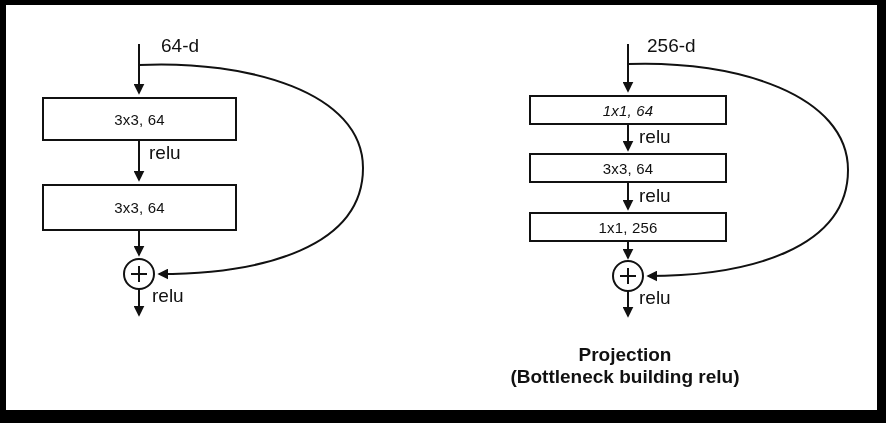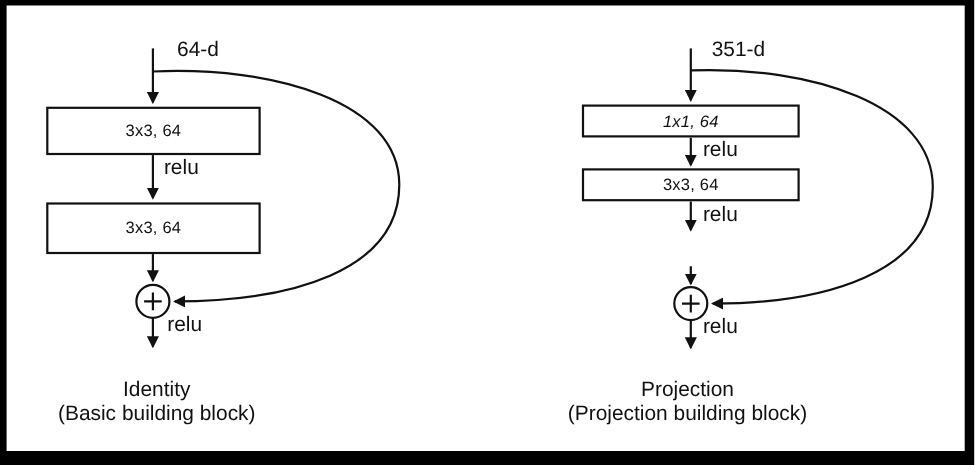--- a/index.html
+++ b/index.html
@@ -105,37 +105,34 @@
   <div class="tag" style="left:161px; top:36px;">64-d</div>
 
   <div class="layer-box" style="left:42px; top:97px; width:195px; height:44px;">3x3, 64</div>
 
   <div class="tag" style="left:149px; top:143px;">relu</div>
 
   <div class="layer-box" style="left:42px; top:184px; width:195px; height:47px;">3x3, 64</div>
 
   <div class="tag" style="left:152px; top:286px;">relu</div>
 
-  <div class="caption" style="left:30px; top:344px; width:225px;">
-    <span class="cap-line">Identity</span>
-    <span class="cap-line">(Basic building block)</span>
-  </div>
 
-  <div class="tag" style="left:647px; top:36px;">351-d</div>
+  <div class="tag" style="left:647px; top:36px;">256-d</div>
 
   <div class="layer-box" style="left:529px; top:95px; width:198px; height:30px;font-style:italic;">1x1, 64</div>
 
   <div class="tag" style="left:639px; top:127px;">relu</div>
 
   <div class="layer-box" style="left:529px; top:153px; width:198px; height:30px;">3x3, 64</div>
 
   <div class="tag" style="left:639px; top:186px;">relu</div>
 
+  <div class="layer-box" style="left:529px; top:212px; width:198px; height:30px;">1x1, 256</div>
 
   <div class="tag" style="left:639px; top:288px;">relu</div>
 
-  <div class="caption" style="left:505px; top:344px; width:240px;">
+  <div class="caption" style="left:505px; top:344px; width:240px;font-weight:bold;">
     <span class="cap-line">Projection</span>
-    <span class="cap-line">(Projection building block)</span>
+    <span class="cap-line">(Bottleneck building relu)</span>
   </div>
 
   <div class="frame"></div>
 </div>
 
 </body></html>

